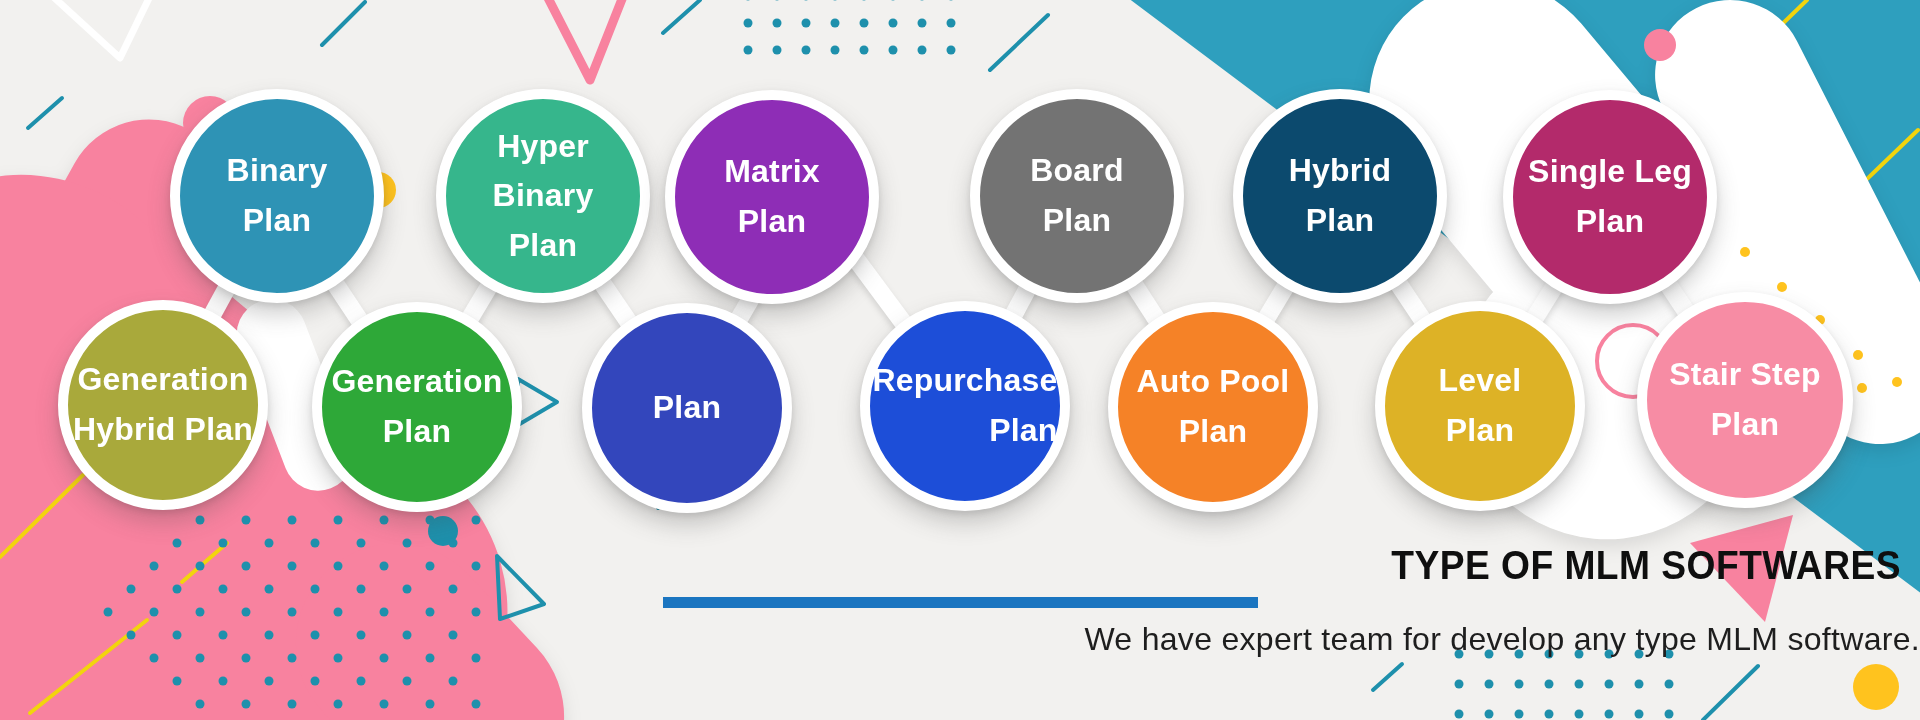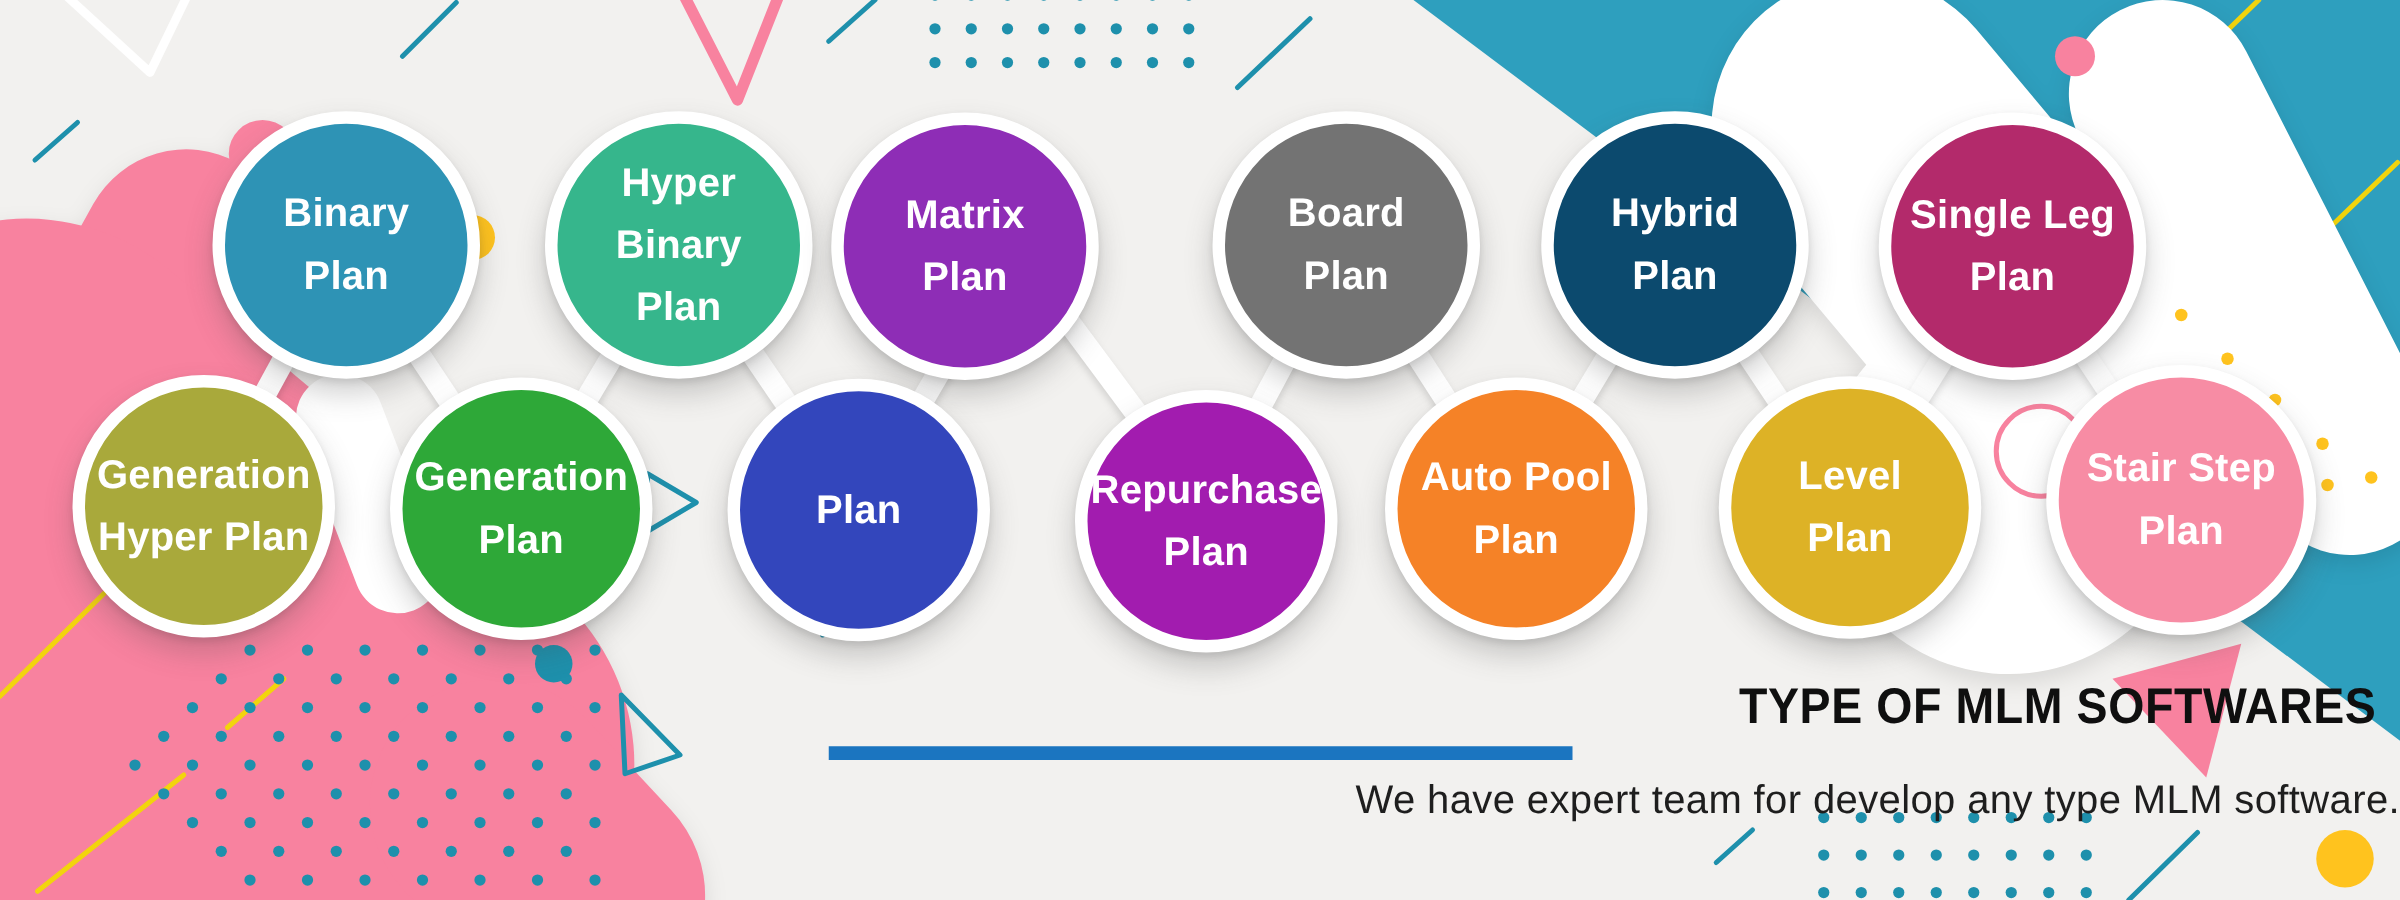--- a/index.html
+++ b/index.html
@@ -329,35 +329,35 @@
       </div>
       <div class="plan-circle" style="left: 1503px; top: 90px; height: 194px; width: 194px; background: rgb(179, 42, 107);">
         <div class="plan-label">
           <span class="line">Single Leg</span>
           <span class="line">Plan</span>
         </div>
       </div>
       <div class="plan-circle" style="left: 58px; top: 300px; height: 190px; width: 190px; background: rgb(169, 169, 59);">
         <div class="plan-label">
           <span class="line">Generation</span>
-          <span class="line">Hyper Plan</span>
+          <span class="line">Hybrid Plan</span>
         </div>
       </div>
       <div class="plan-circle" style="left: 312px; top: 302px; height: 190px; width: 190px; background: rgb(46, 168, 56);">
         <div class="plan-label">
           <span class="line">Generation</span>
           <span class="line">Plan</span>
         </div>
       </div>
       <div class="plan-circle" style="left: 582px; top: 303px; height: 190px; width: 190px; background: rgb(51, 70, 188);">
         <div class="plan-label">
           <span class="line">Plan</span>
         </div>
       </div>
-      <div class="plan-circle" style="left: 860px; top: 312px; height: 190px; width: 190px; background: #a21caf;">
+      <div class="plan-circle" style="left: 860px; top: 301px; height: 190px; width: 190px; background: #1d4ed8; text-align: right;">
         <div class="plan-label">
           <span class="line">Repurchase</span>
           <span class="line">Plan</span>
         </div>
       </div>
       <div class="plan-circle" style="left: 1108px; top: 302px; height: 190px; width: 190px; background: rgb(245, 130, 39);">
         <div class="plan-label">
           <span class="line">Auto Pool</span>
           <span class="line">Plan</span>
         </div>

